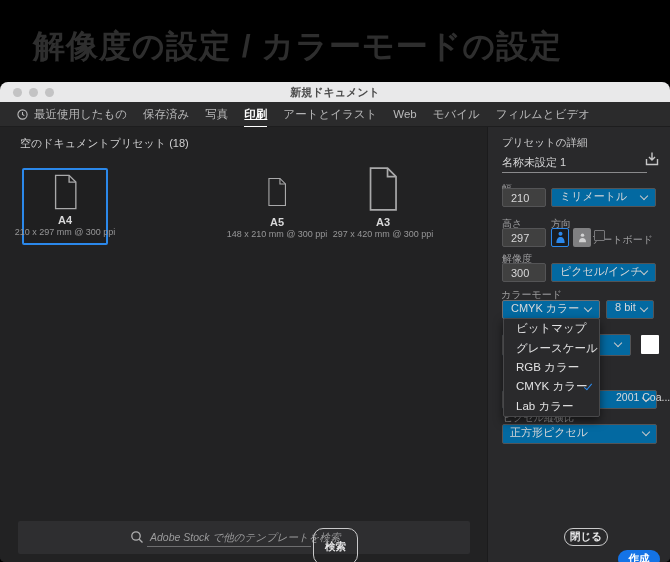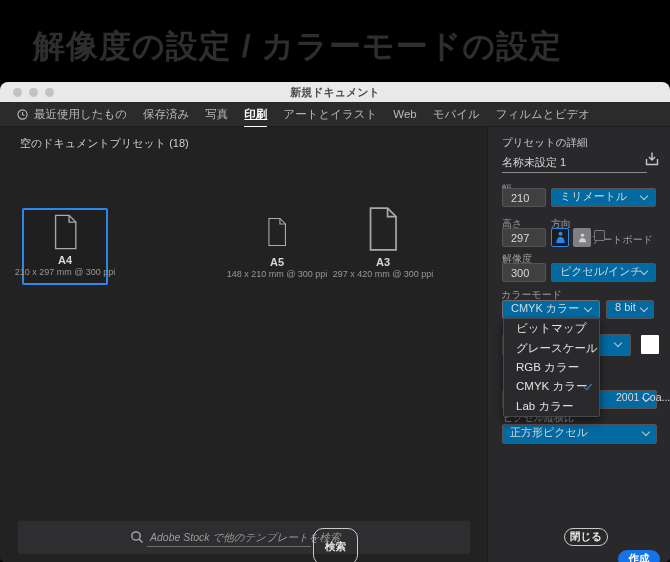--- a/index.html
+++ b/index.html
@@ -25,21 +25,21 @@
   .tab { font-size:11.5px; color:#b9b9ba; white-space:nowrap; cursor:default; }
   .tab.first { display:flex; align-items:center; gap:6px; }
   .tab.active { color:#ffffff; font-weight:bold; position:relative;text-decoration:underline; }
   .tab.active::after { content:""; position:absolute; left:0; right:0; bottom:-6px; height:2px; background:#fff; }
 
   
   .left-area { position:absolute; left:0; top:45px; width:487px; height:435px; background:#222223; }
   .section-label { position:absolute; left:20px; top:9px; font-size:11px; color:#cfcfd0; }
 
   .preset-cell { position:absolute; top:41px; width:86px; height:77px; display:flex; flex-direction:column;
-    align-items:center; justify-content:flex-end; padding-bottom:5px; border-radius:2px;margin-top:40px; }
+    align-items:center; justify-content:flex-end; padding-bottom:5px; border-radius:2px; }
   .preset-cell.selected { background:#1f1f20; border:2px solid #2b88ea; }
   .preset-icon-box { flex:1 1 auto; display:flex; align-items:center; justify-content:center; width:100%; }
   .preset-icon-box svg { stroke:#a9a9aa; fill:none; stroke-width:1.5; }
   .preset-name { font-size:11px; font-weight:bold; color:#d8d8d9; line-height:12px; }
   .preset-dims { font-size:9px; color:#97979а; color:#979798; line-height:11px; margin-top:1px; white-space:nowrap; }
 
   .show-all { position:absolute; left:20px; top:138px; width:455px; text-align:center;
     font-size:11.5px; font-weight:bold; color:#e0e0e1; }
 
   .search-strip { position:absolute; left:18px; top:394px; width:452px; height:33px; background:#2e2e30; border-radius:2px; }

